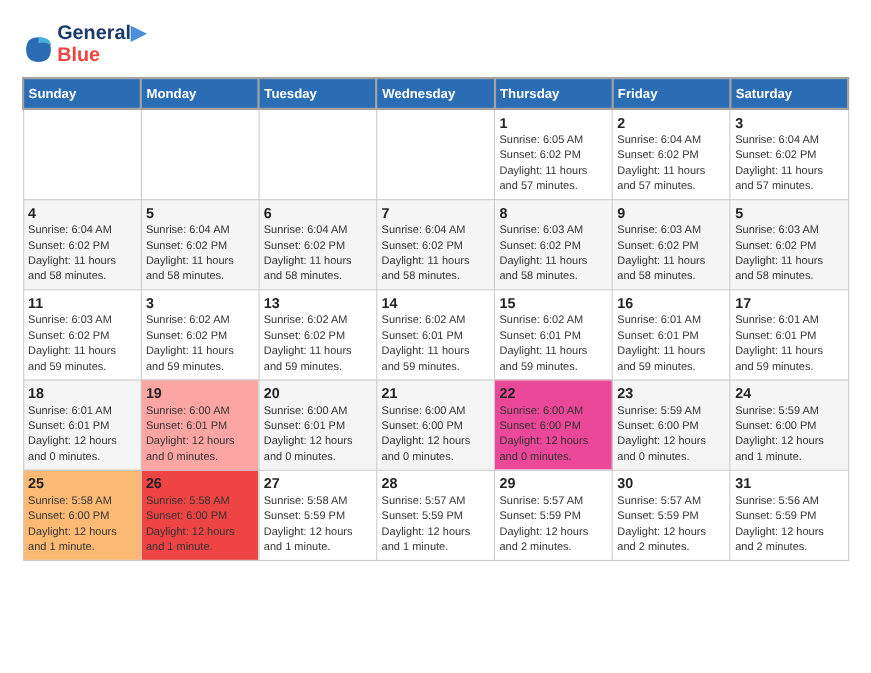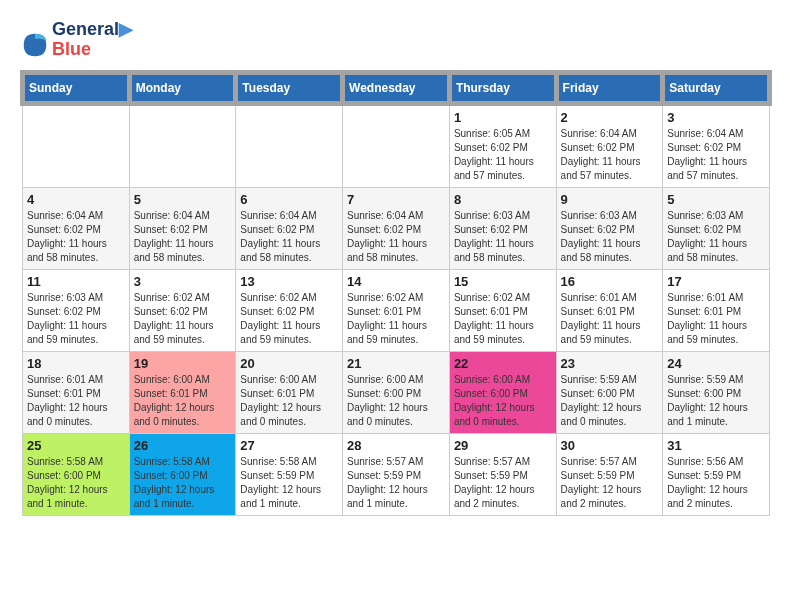--- a/index.html
+++ b/index.html
@@ -51,21 +51,21 @@
       border-collapse: collapse;
       font-size: 11px;
     }
     .calendar th {
       background: #2a6db5;
       color: #fff;
       padding: 6px 4px;
       text-align: left;
       font-size: 12px;
       font-weight: bold;
-      border: 5px solid #a3a3a3;
+      border: 2px solid #a3a3a3;
     }
     .calendar td {
       border: 1px solid #ccc;
       vertical-align: top;
       padding: 4px;
       width: 107px;
       min-height: 80px;
       background: #fff;
     }
     .calendar tr:nth-child(even) td {
@@ -222,25 +222,25 @@
         <td style="background: rgb(245, 245, 245);">
           <span class="day-num">23</span>
           <div class="day-info">Sunrise: 5:59 AM<br>Sunset: 6:00 PM<br>Daylight: 12 hours and 0 minutes.</div>
         </td>
         <td style="background: rgb(245, 245, 245);">
           <span class="day-num">24</span>
           <div class="day-info">Sunrise: 5:59 AM<br>Sunset: 6:00 PM<br>Daylight: 12 hours and 1 minute.</div>
         </td>
       </tr>
       <tr>
-        <td style="background: #bef264;">
+        <td style="background: #fdba74;">
           <span class="day-num">25</span>
           <div class="day-info">Sunrise: 5:58 AM<br>Sunset: 6:00 PM<br>Daylight: 12 hours and 1 minute.</div>
         </td>
-        <td style="background: #0ea5e9;">
+        <td style="background: #ef4444;">
           <span class="day-num">26</span>
           <div class="day-info">Sunrise: 5:58 AM<br>Sunset: 6:00 PM<br>Daylight: 12 hours and 1 minute.</div>
         </td>
         <td style="background: rgb(255, 255, 255);">
           <span class="day-num">27</span>
           <div class="day-info">Sunrise: 5:58 AM<br>Sunset: 5:59 PM<br>Daylight: 12 hours and 1 minute.</div>
         </td>
         <td style="background: rgb(255, 255, 255);">
           <span class="day-num">28</span>
           <div class="day-info">Sunrise: 5:57 AM<br>Sunset: 5:59 PM<br>Daylight: 12 hours and 1 minute.</div>

